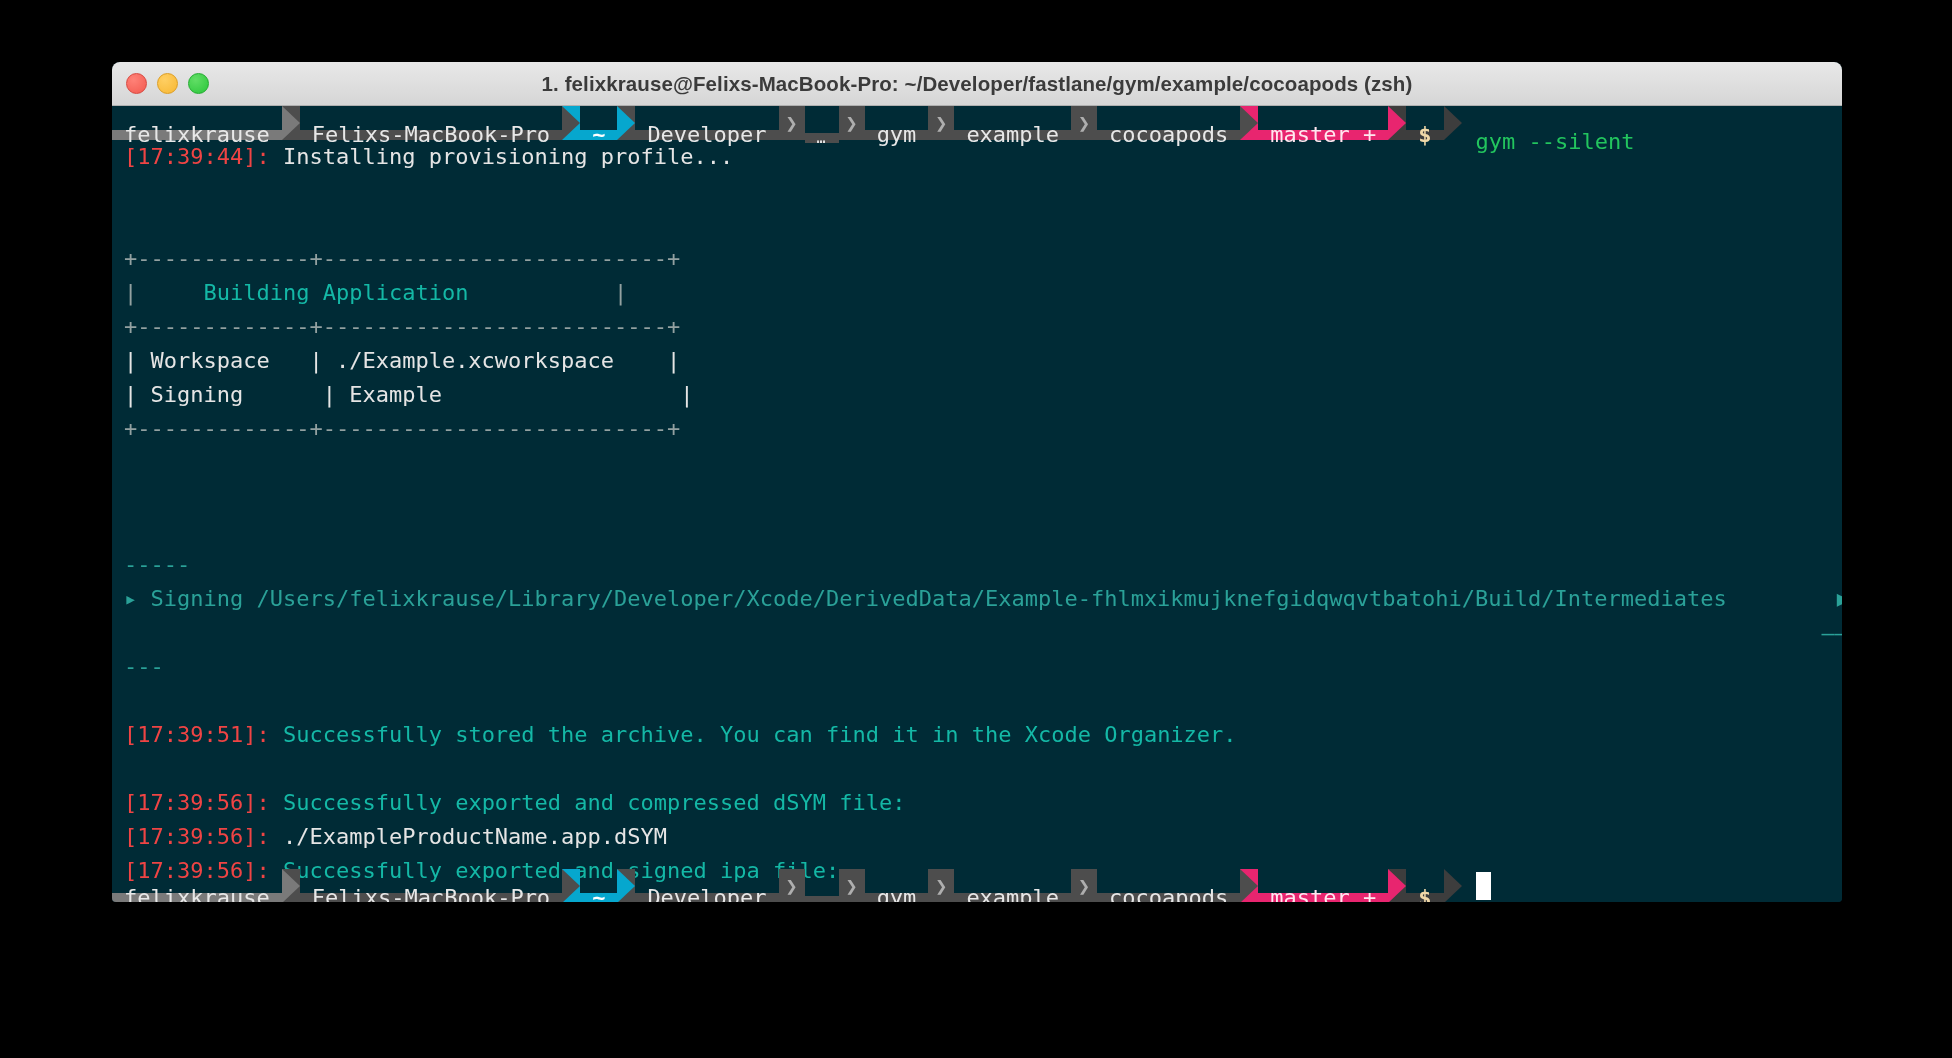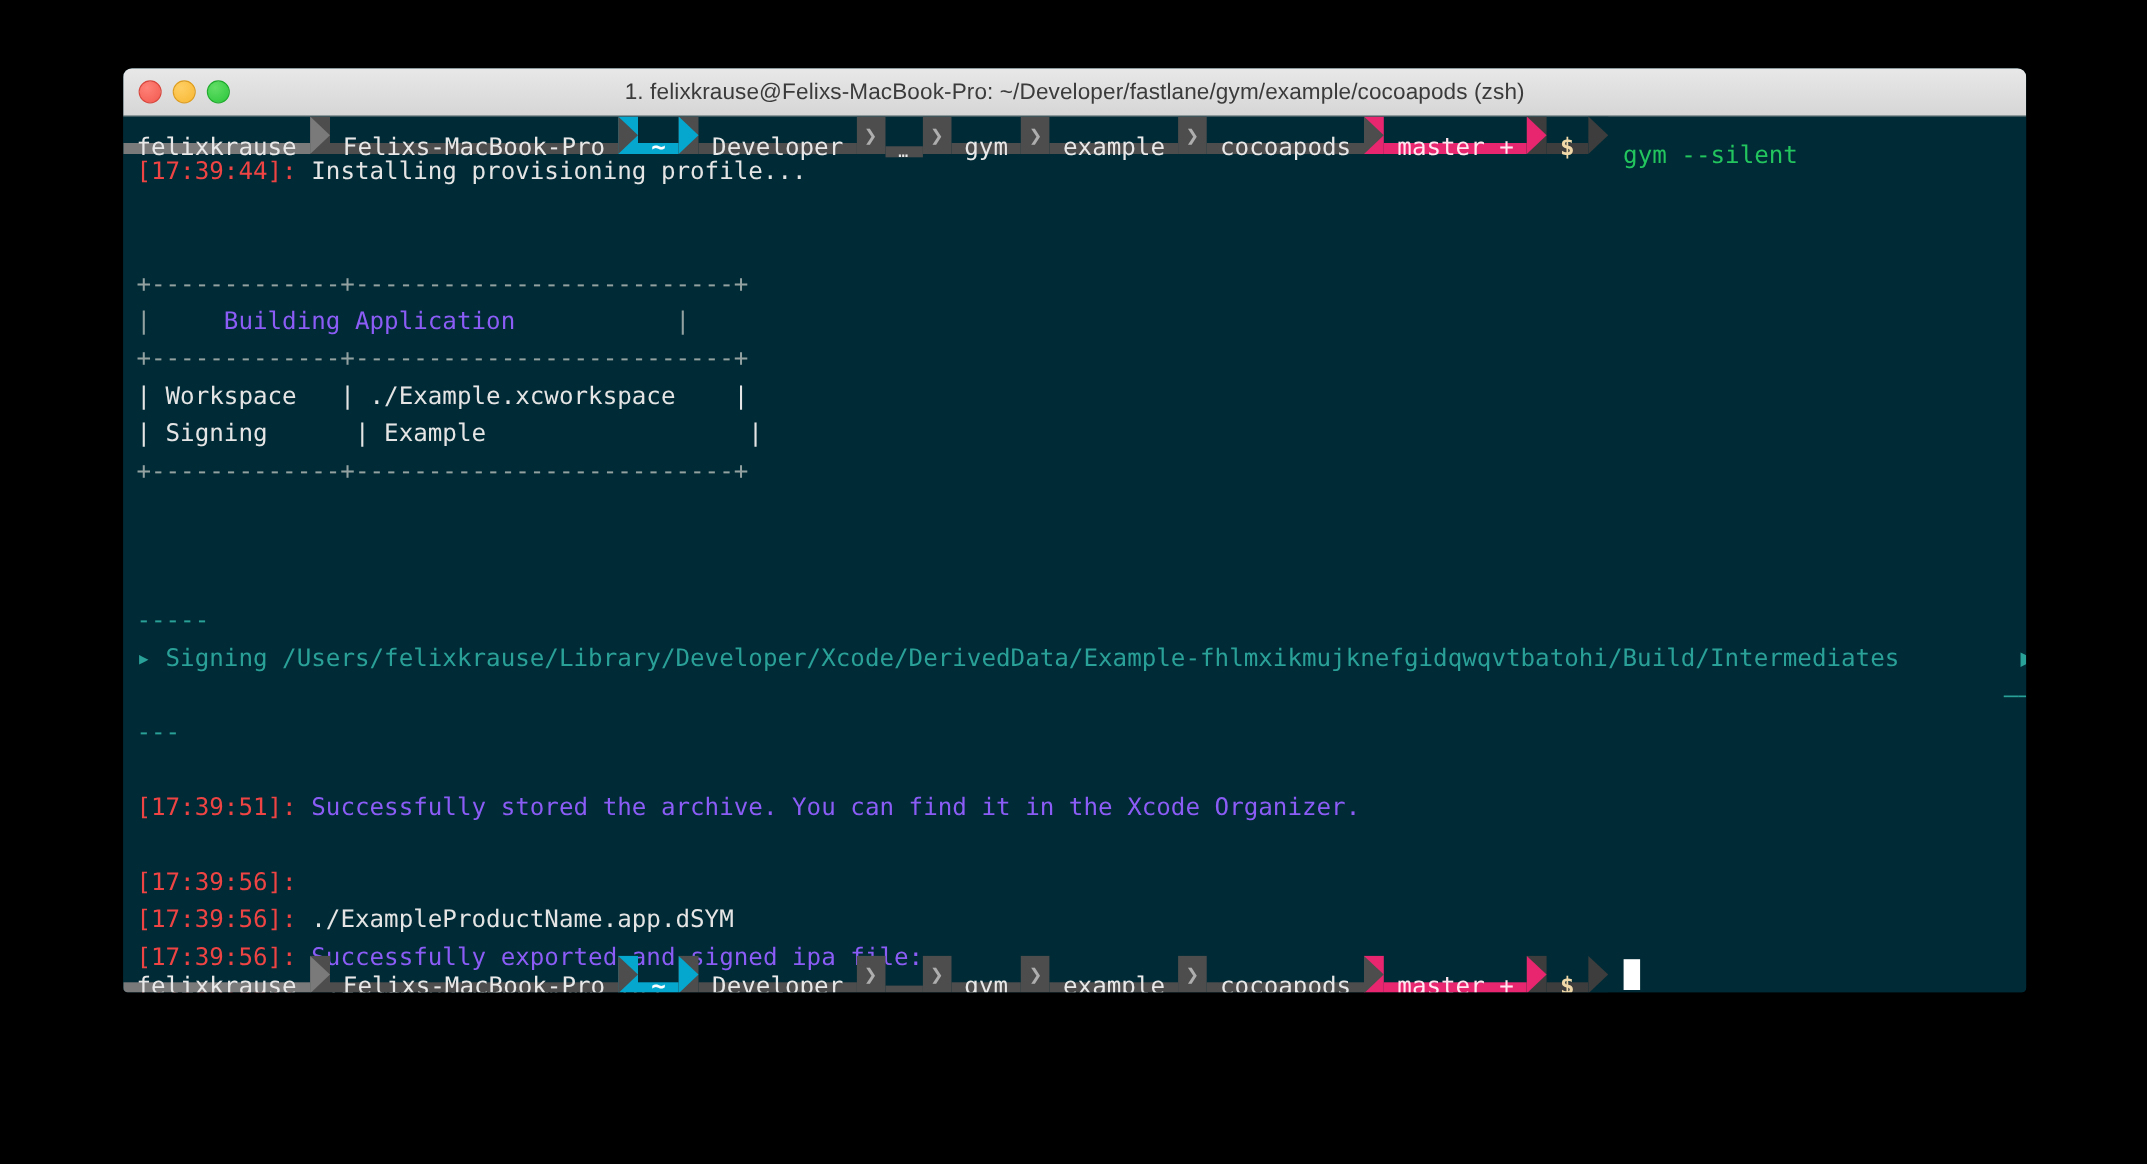--- a/index.html
+++ b/index.html
@@ -36,20 +36,21 @@
 
   
   #titlebar {
     position: relative;
     height: 43px;
     background: linear-gradient(to bottom, #e8e8e8 0%, #d6d6d6 100%);
     border-bottom: 1px solid #b0b0b0;
     display: flex;
     align-items: center;
     justify-content: center;
+    font-weight: bold;
   }
   #traffic {
     position: absolute;
     left: 14px;
     top: 0;
     height: 43px;
     display: flex;
     align-items: center;
     gap: 10px;
   }
@@ -157,21 +158,21 @@
     width: 15px;
     height: 28px;
     background: #ffffff;
     margin-left: 14px;
     align-self: center;
   }
 
   
   .c-white   { color: #ef4444; text-align: center; }
   .c-gray    { color: #e5e5e5; }
-  .c-yellow  { color: #8b5cf6; }
+  .c-yellow  { color: #14b8a6; }
   .c-teal    { color: #2aa198; }
   .c-box     { color: #93a1a1; }
 
   .ellipsis-dots {
     font-size: 15px;
     letter-spacing: 1px;
     position: relative;
     top: 3px;
   }
 </style>
@@ -232,21 +233,21 @@
           <div class="row pad" style="top: 340px;"></div>
           <div class="row pad" style="top: 374px;"></div>
           <div class="row pad" style="top: 408px;"></div>
           <div class="row pad" style="top: 442px;"><span class="c-teal">-----</span></div>
           <div class="row pad" style="top: 476px; overflow: hidden;"><span class="c-teal">▸</span><span class="c-teal"> Signing /Users/felixkrause/Library/Developer/Xcode/DerivedData/Example-fhlmxikmujknefgidqwqvtbatohi/Build/Intermediates</span><span class="c-teal" style="position: absolute; right: 4px;">▶</span></div>
           <div class="row pad" style="top: 510px;"><span class="c-teal" style="position: absolute; right: 6px;">——</span></div>
           <div class="row pad" style="top: 544px;"><span class="c-teal">---</span></div>
           <div class="row pad" style="top: 578px;"></div>
           <div class="row pad" style="top: 612px;"><span class="c-white">[17:39:51]:</span><span class="c-yellow"> Successfully stored the archive. You can find it in the Xcode Organizer.</span></div>
           <div class="row pad" style="top: 646px;"></div>
-          <div class="row pad" style="top: 680px;"><span class="c-white">[17:39:56]:</span></div>
+          <div class="row pad" style="top: 680px;"><span class="c-white">[17:39:56]:</span><span class="c-yellow"> Successfully exported and compressed dSYM file:</span></div>
           <div class="row pad" style="top: 714px;"><span class="c-white">[17:39:56]:</span><span class="c-gray"> ./ExampleProductName.app.dSYM</span></div>
           <div class="row pad" style="top: 748px;"><span class="c-white">[17:39:56]:</span><span class="c-yellow"> Successfully exported and signed ipa file:</span></div>
           <div class="row pad" style="top: 782px;"><span class="c-white">[17:39:56]:</span><span class="c-gray"> ./ExampleProductName.ipa</span></div>
         </div>
 
       <div class="row" style="top:763px;">
         <div class="powerline">
           <div class="seg seg-gray-light">felixkrause</div>
           <div class="arrow" style="--from:#7a7a7a; --to:#4d4d4d;"></div>
           <div class="seg seg-gray-dark">Felixs-MacBook-Pro</div>

